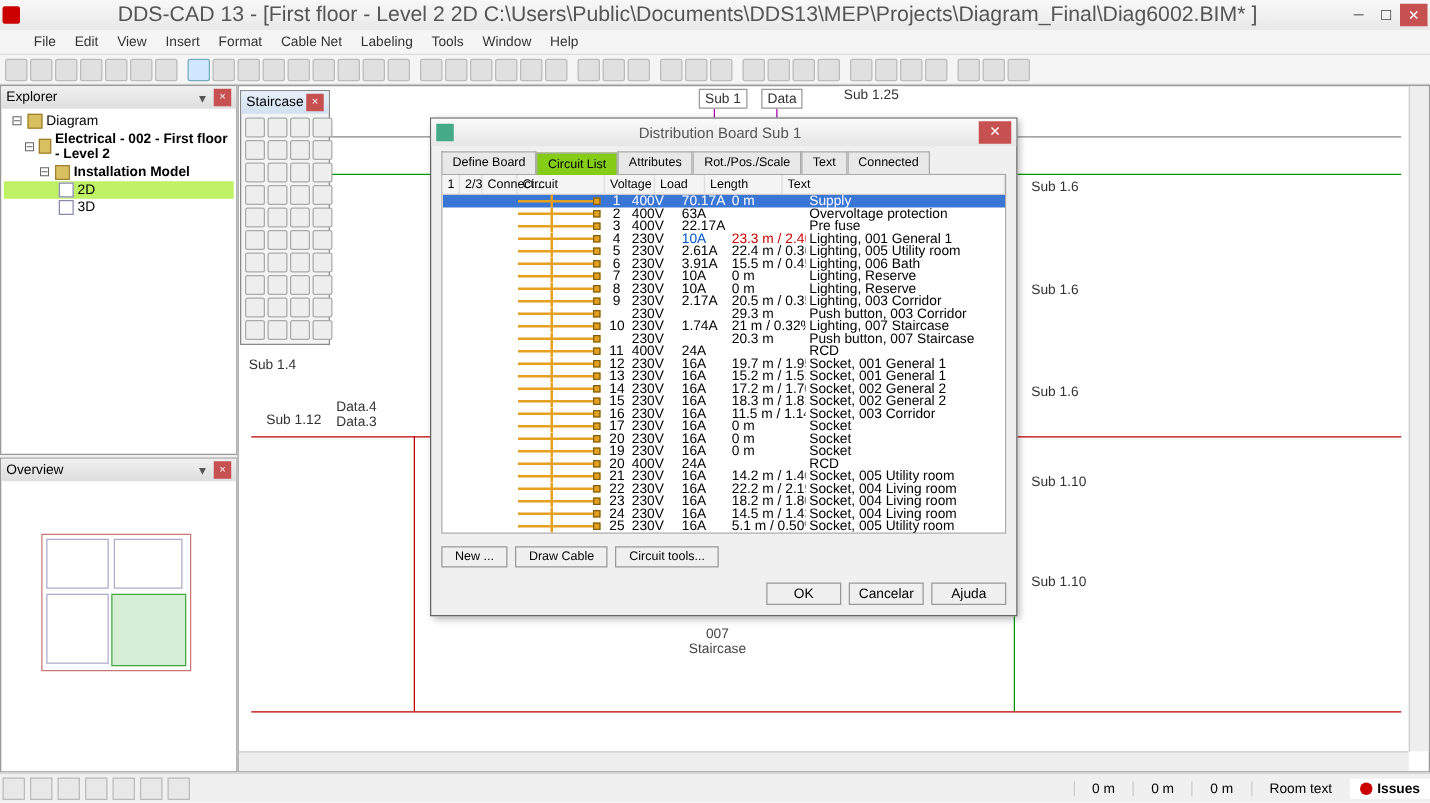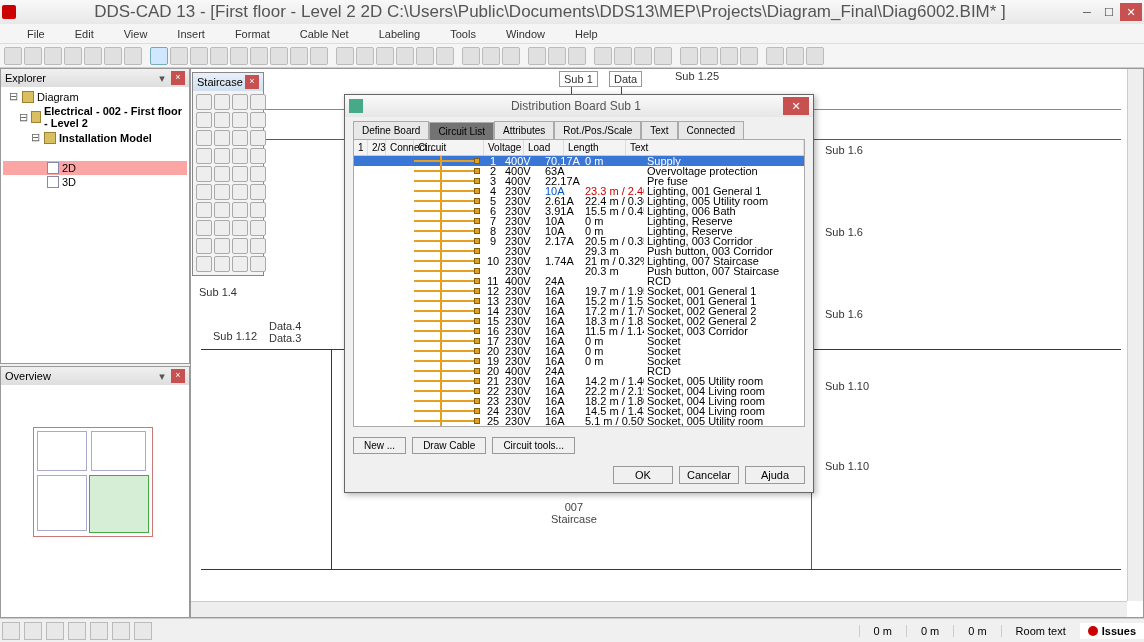--- a/index.html
+++ b/index.html
@@ -7,21 +7,21 @@
 
 
 .titlebar { height:24px; background:linear-gradient(#f8f8f8,#e8e8e8); display:flex; align-items:center; padding:0 2px; color:#555; }
 .titlebar .logo { width:14px; height:14px; background:#c00; border-radius:2px; margin-right:8px; }
 .titlebar .title { flex:1; text-align:center; font-size:17px; }
 .titlebar .winbtns { display:flex; }
 .titlebar .winbtns div { width:22px; height:18px; display:flex; align-items:center; justify-content:center; color:#444; }
 .titlebar .winbtns .close { background:#c75050; color:#fff; }
 
 
-.menubar { height:20px; background:#f5f5f5; display:flex; align-items:center; padding-left:20px; gap:16px; border-bottom:1px solid #ddd; }
+.menubar { height:20px; background:#f5f5f5; display:flex; align-items:center; padding-left:20px; gap:1px; border-bottom:1px solid #ddd; }
 .menubar span { padding:2px 7px; color:#333; }
 
 
 .toolbar { height:24px; background:#f5f5f5; display:flex; align-items:center; padding:0 4px; gap:2px; border-bottom:1px solid #ccc; }
 .tbtn { width:18px; height:18px; background:#e0e0e0; border:1px solid #bbb; border-radius:2px; }
 .tbtn.hl { background:#cfe8ff; border-color:#7ab; }
 .tsep { width:4px; }
 
 
 .main { position:absolute; top:68px; bottom:24px; left:0; right:0; display:flex; }
@@ -32,21 +32,21 @@
 .panel { border:1px solid #999; background:#fff; display:flex; flex-direction:column; }
 .panel-hdr { height:18px; background:linear-gradient(#f0f0f0,#dedede); display:flex; align-items:center; padding:0 4px; font-size:11px; }
 .panel-hdr .sp { flex:1; }
 .panel-hdr .x { width:14px; height:14px; background:#c75050; color:#fff; text-align:center; line-height:13px; font-size:9px; margin-left:2px; }
 .panel-hdr .pin { width:14px; text-align:center; color:#555; }
 .panel-body { flex:1; overflow:hidden; padding:2px; }
 
 .tree-item { padding:1px 0 1px 6px; display:flex; align-items:center; gap:3px; }
 .tree-item .exp { width:10px; color:#666; }
 .tree-item .ico { width:12px; height:12px; background:#d8c060; border:1px solid #a08030; }
-.tree-item.sel { background:#fca5a5;margin-top:16px; }
+.tree-item.sel { background:#bef264; }
 
 
 .palette { position:absolute; left:192px; top:72px; width:72px; background:#f4f4f4; border:1px solid #888; z-index:5; }
 .palette .panel-hdr { background:linear-gradient(#e8f0fa,#d0e0f0); }
 .palette .grid { display:grid; grid-template-columns:repeat(4,16px); gap:2px; padding:3px; }
 .palette .pb { width:16px; height:16px; background:#eee; border:1px solid #aaa; border-radius:2px; }
 
 
 .canvas { position:absolute; inset:0; }
 .wire { position:absolute; background:#b00; }
@@ -59,21 +59,21 @@
 .scrollh { position:absolute; left:0; right:16px; bottom:0; height:16px; background:#eee; border-top:1px solid #ccc; }
 
 
 .dialog { position:absolute; left:344px; top:94px; width:470px; background:#f0f0f0; border:1px solid #666; box-shadow:2px 2px 6px rgba(0,0,0,0.3); z-index:10; }
 .dlg-title { height:22px; background:linear-gradient(#fafafa,#e6e6e6); display:flex; align-items:center; padding:0 4px; }
 .dlg-title .dico { width:14px; height:14px; background:#4a8; margin-right:6px; }
 .dlg-title .t { flex:1; text-align:center; font-size:12px; color:#555; }
 .dlg-title .dclose { width:26px; height:18px; background:#c75050; color:#fff; text-align:center; line-height:18px; }
 .dlg-tabs { display:flex; padding:4px 8px 0; gap:0; }
 .dlg-tab { padding:3px 8px; border:1px solid #aaa; background:#e8e8e8; font-size:10px; border-bottom:none; }
-.dlg-tab.active { background:#737373; position:relative; top:1px; }
+.dlg-tab.active { background:#84cc16; position:relative; top:1px; }
 .dlg-content { margin:0 8px 6px; border:1px solid #aaa; background:#fff; }
 .tbl-hdr { display:flex; background:#f4f4f4; border-bottom:1px solid #ccc; }
 .tbl-hdr div { padding:2px 4px; border-right:1px solid #ddd; font-size:10px; }
 .tbl-body { max-height:288px; overflow-y:auto; position:relative; }
 .trow { display:flex; align-items:center; height:10px; font-size:10px; }
 .trow.sel { background:#3a76d6; color:#fff; }
 .trow .circ-ico { width:70px; height:10px; position:relative; overflow:hidden; }
 .trow .circ-ico .bar { position:absolute; left:0; top:4px; right:8px; height:2px; background:#e5a020; }
 .trow .circ-ico .node { position:absolute; right:4px; top:2px; width:6px; height:6px; background:#e5a020; border:1px solid #806010; }
 .trow .circ-ico .tee { position:absolute; left:26px; top:0; width:2px; height:10px; background:#e5a020; }

